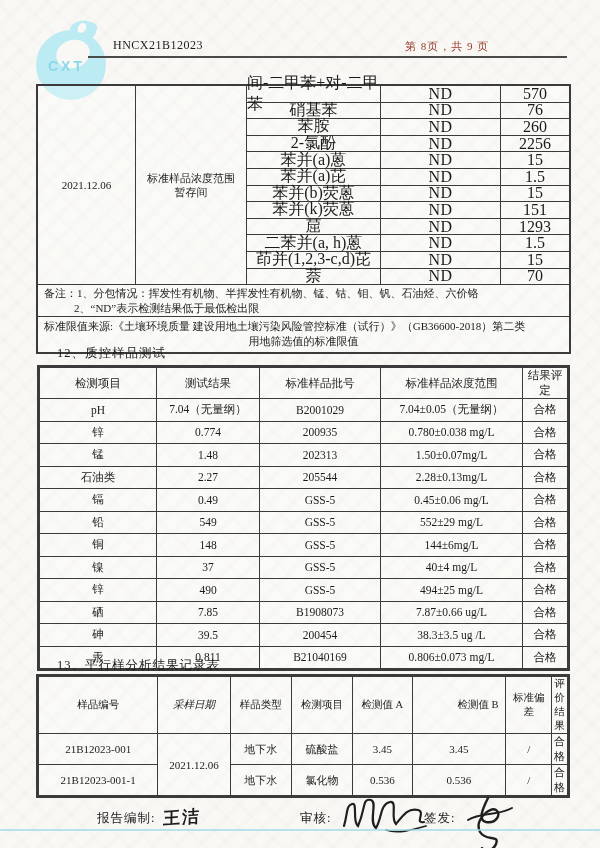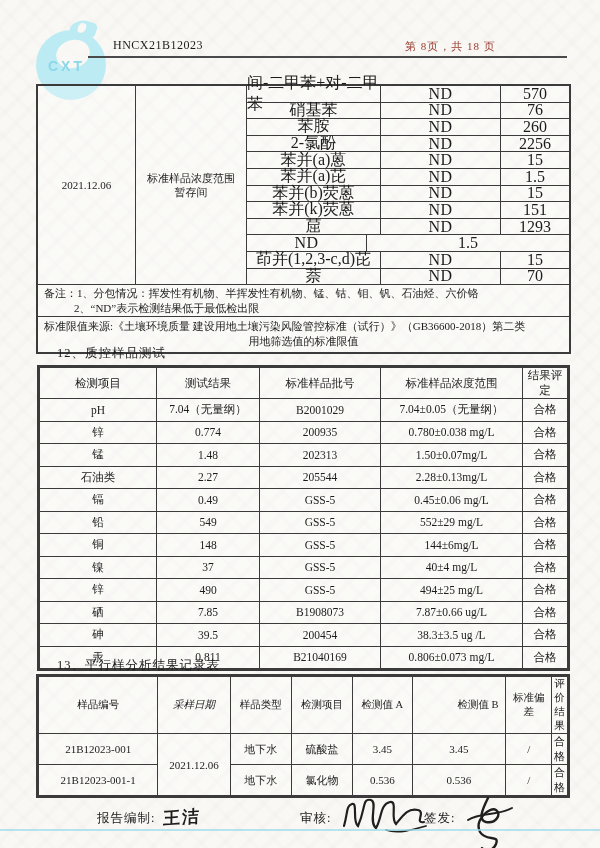--- a/index.html
+++ b/index.html
@@ -76,21 +76,21 @@
   <div class="texture"></div>
 
   <div class="logo">
     <div class="ring"></div>
     <div class="hole"></div>
     <div class="wing"></div>
     <div class="wing-notch"></div>
     <div class="cxt">CXT</div>
   </div>
   <div class="report-no">HNCX21B12023</div>
-  <div class="page-info">第 8页，共 18 页</div>
+  <div class="page-info">第 8页，共 9 页</div>
   <div class="header-rule"></div>
 
   <div class="block1">
     <div class="b1-main">
       <div class="cell-date">2021.12.06</div>
       <div class="cell-loc">
         <span>标准样品浓度范围</span>
         <span>暂存间</span>
       </div>
       <div class="t1-rows">
@@ -143,20 +143,21 @@
             <div class="t1-limit">151</div>
           </div>
 
           <div class="t1-row">
             <div class="t1-chem">䓛</div>
             <div class="t1-nd">ND</div>
             <div class="t1-limit">1293</div>
           </div>
 
           <div class="t1-row">
+            <div class="t1-chem">二苯并(a, h)蒽</div>
             <div class="t1-nd">ND</div>
             <div class="t1-limit">1.5</div>
           </div>
 
           <div class="t1-row">
             <div class="t1-chem">茚并(1,2,3-c,d)芘</div>
             <div class="t1-nd">ND</div>
             <div class="t1-limit">15</div>
           </div>
 

